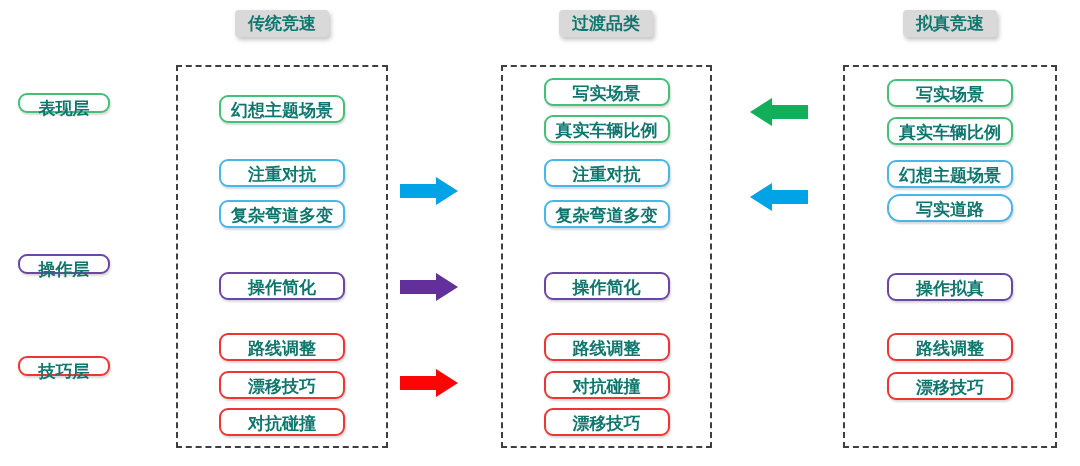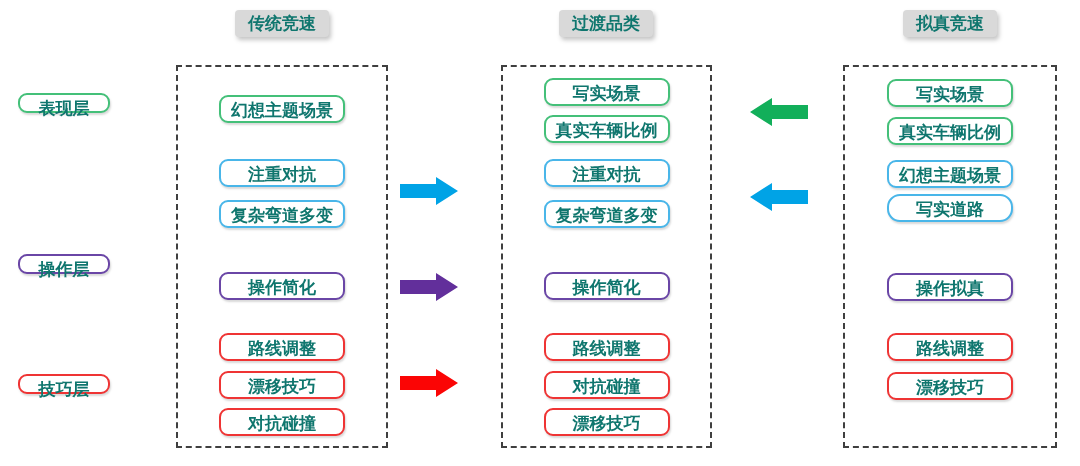--- a/index.html
+++ b/index.html
@@ -71,21 +71,21 @@
 <body>
 
 <div class="canvas">
 
   <div class="col-header" style="left: 235px; background: rgb(217, 217, 217);">传统竞速</div>
   <div class="col-header" style="left: 559px; background: rgb(217, 217, 217);">过渡品类</div>
   <div class="col-header" style="left: 903px; background: rgb(217, 217, 217);">拟真竞速</div>
 
   <div class="layer-label" style="top: 93px; border-color: rgb(68, 192, 121);">表现层</div>
   <div class="layer-label" style="top: 254px; border-color: rgb(106, 70, 166);">操作层</div>
-  <div class="layer-label" style="top: 374px; border-color: rgb(239, 52, 52); text-align: center;">技巧层</div>
+  <div class="layer-label" style="top: 356px; border-color: rgb(239, 52, 52); text-align: center;">技巧层</div>
 
   <div class="column" style="left:176px;width:212px">
     <div class="item" style="top: 28px; border-color: rgb(68, 192, 121);">幻想主题场景</div>
     <div class="item" style="top: 92px; border-color: rgb(73, 182, 233);">注重对抗</div>
     <div class="item" style="top: 133px; border-color: rgb(73, 182, 233);">复杂弯道多变</div>
     <div class="item" style="top: 205px; border-color: rgb(106, 70, 166);">操作简化</div>
     <div class="item" style="top: 266px; border-color: rgb(239, 52, 52);">路线调整</div>
     <div class="item" style="top: 304px; border-color: rgb(239, 52, 52);">漂移技巧</div>
     <div class="item" style="top: 341px; border-color: rgb(239, 52, 52);">对抗碰撞</div>
   </div>

